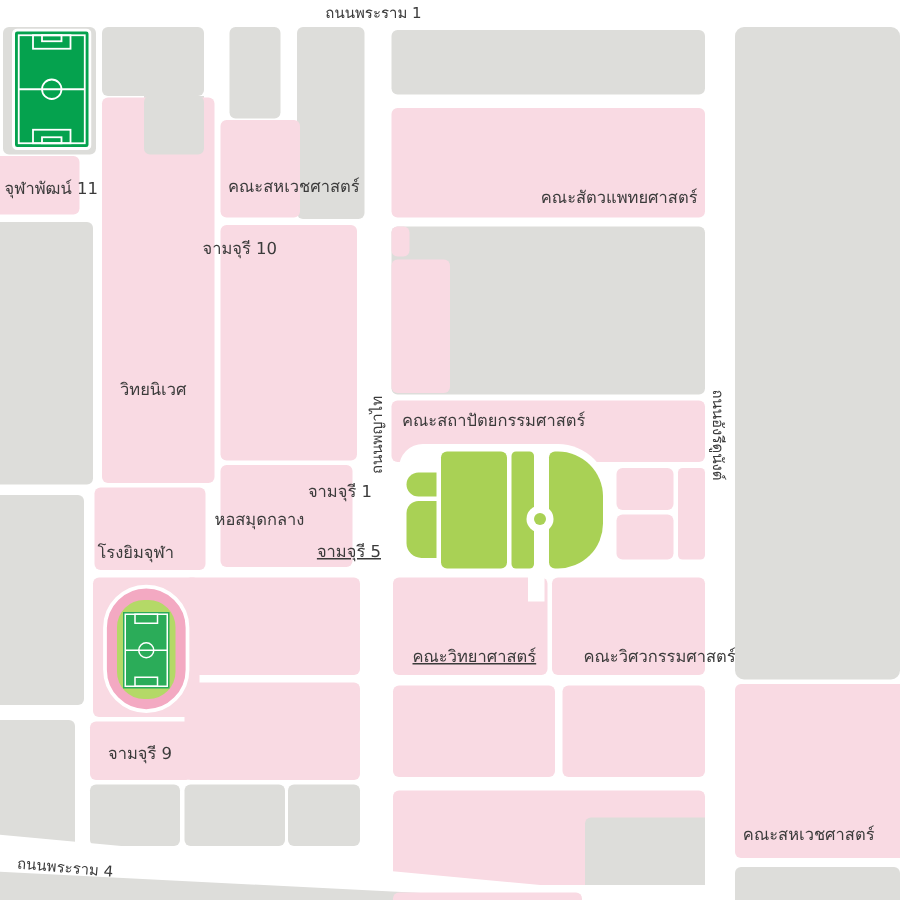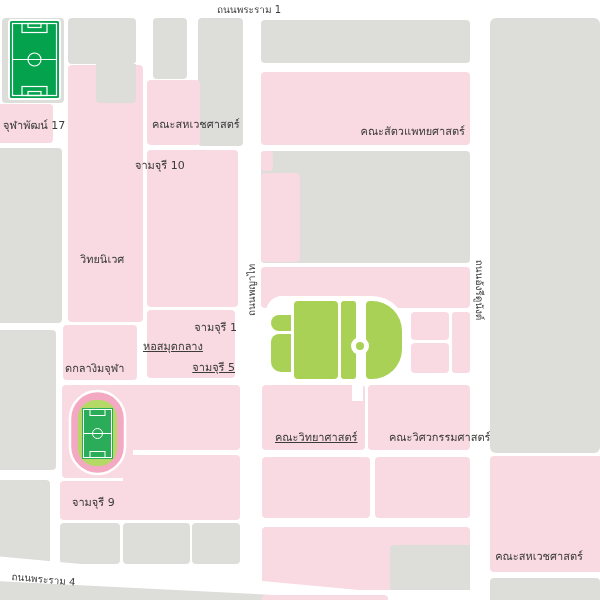--- a/index.html
+++ b/index.html
@@ -127,29 +127,30 @@
       <rect x="21.5" y="24.5" width="28" height="48"></rect>
       <line x1="21.5" y1="48.5" x2="49.5" y2="48.5"></line>
       <circle cx="35.5" cy="48.5" r="5"></circle>
       <rect x="28" y="24.5" width="15" height="6"></rect>
       <rect x="28" y="66.5" width="15" height="6"></rect>
     </g>
   </svg>
 
   <div class="lbl road-lbl center-x" style="left:249px;top:3px;">ถนนพระราม 1</div>
 
-  <div class="lbl" style="left:3px;top:119px;">จุฬาพัฒน์ 17</div>
+  <div class="lbl" style="left:3px;top:119px;">จุฬาพัฒน์ 11</div>
   <div class="lbl" style="left:152px;top:118px;">คณะสหเวชศาสตร์</div>
   <div class="lbl" style="left:135px;top:159px;">จามจุรี 10</div>
   <div class="lbl" style="right:135px;top:125px;">คณะสัตวแพทยศาสตร์</div>
   <div class="lbl" style="left:80px;top:253px;">วิทยนิเวศ</div>
-  <div class="lbl" style="right:363px;top:321px;">จามจุรี 1</div>
-  <div class="lbl" style="left:143px;top:340px;text-decoration:underline;">หอสมุดกลาง</div>
-  <div class="lbl" style="right:365px;top:361px;text-decoration:underline;">จามจุรี 5</div>
-  <div class="lbl" style="left:65px;top:362px;">ดกลางิมจุฬา</div>
+  <div class="lbl" style="left:268px;top:274px;">คณะสถาปัตยกรรมศาสตร์</div>
+  <div class="lbl" style="right:352px;top:321px;">จามจุรี 1</div>
+  <div class="lbl" style="left:143px;top:340px;">หอสมุดกลาง</div>
+  <div class="lbl" style="right:346px;top:361px;text-decoration:underline;">จามจุรี 5</div>
+  <div class="lbl" style="left:65px;top:362px;">โรงยิมจุฬา</div>
   <div class="lbl" style="left:72px;top:496px;">จามจุรี 9</div>
   <div class="lbl" style="left:275px;top:431px;text-decoration:underline;">คณะวิทยาศาสตร์</div>
   <div class="lbl" style="left:389px;top:431px;">คณะวิศวกรรมศาสตร์</div>
   <div class="lbl" style="right:17px;top:550px;">คณะสหเวชศาสตร์</div>
 
   <div class="v-road-lbl" style="left:251px;top:290px;transform:translate(-50%,-50%) rotate(-90deg);">ถนนพญาไท</div>
   <div class="v-road-lbl" style="left:479px;top:290px;transform:translate(-50%,-50%) rotate(90deg);">ถนนอังรีดูนังต์</div>
   <div class="lbl road-lbl" style="left:12px;top:570px;transform:rotate(5deg);transform-origin:0 0;z-index:45;">ถนนพระราม 4</div>
 
 </div>

